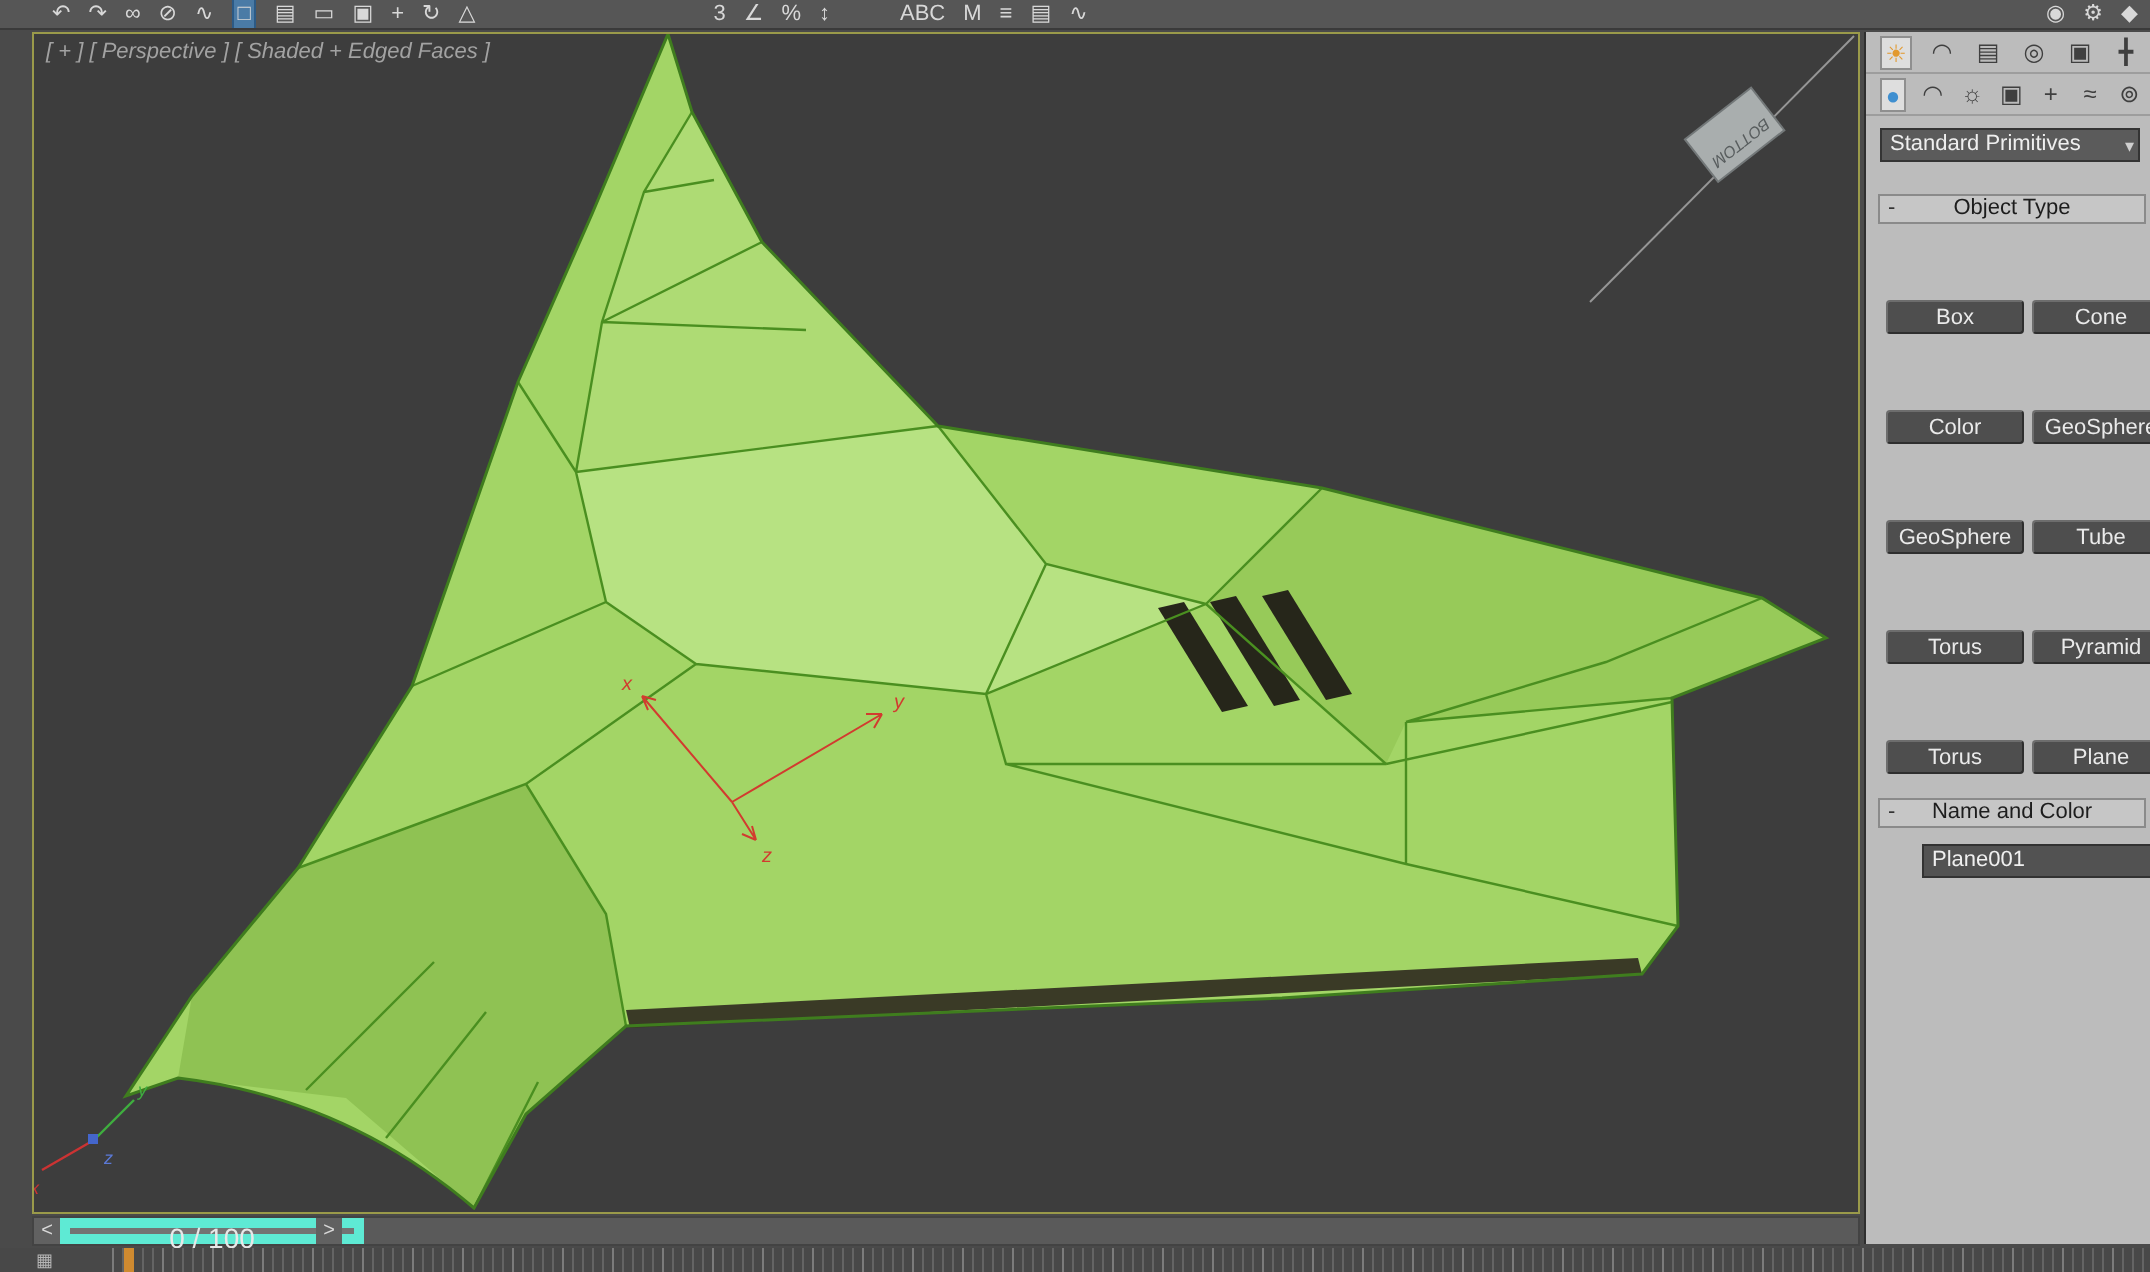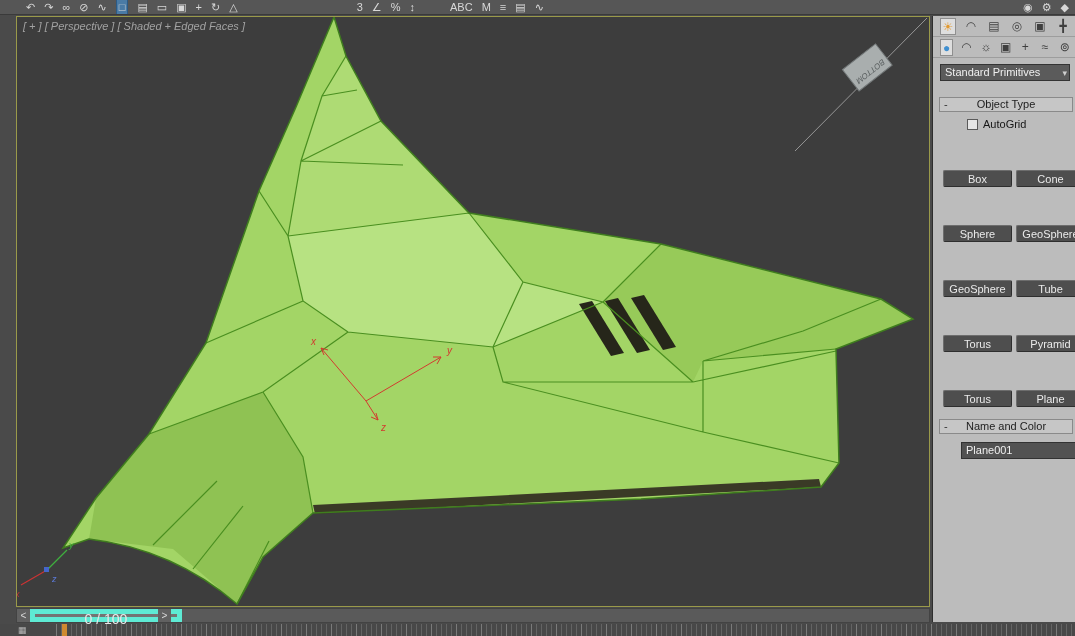--- a/index.html
+++ b/index.html
@@ -162,29 +162,25 @@
   <div class="dropdown">
     <span>Standard Primitives</span>
     <span class="dd-arrow">▾</span>
   </div>
 
   <div class="rollout-header">
     <span class="collapse-box">-</span>
     <span>Object Type</span>
   </div>
 
-  <div class="autogrid-row">
-    <span class="checkbox"></span>
-    <span class="ag-label">AutoGrid</span>
-  </div>
 
   <div class="btn-grid">
     <button class="obj-btn">Box</button>
     <button class="obj-btn">Cone</button>
-    <button class="obj-btn">Sphere</button>
+    <button class="obj-btn">Color</button>
     <button class="obj-btn">GeoSphere</button>
     <button class="obj-btn">GeoSphere</button>
     <button class="obj-btn">Tube</button>
     <button class="obj-btn">Torus</button>
     <button class="obj-btn">Pyramid</button>
     <button class="obj-btn">Torus</button>
     <button class="obj-btn">Plane</button>
   </div>
 
   <div class="rollout-header">

